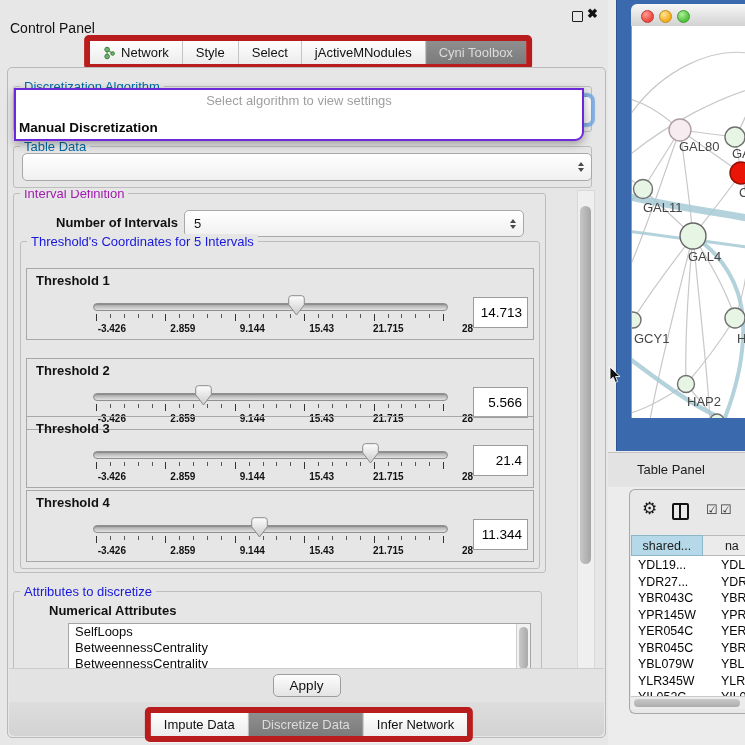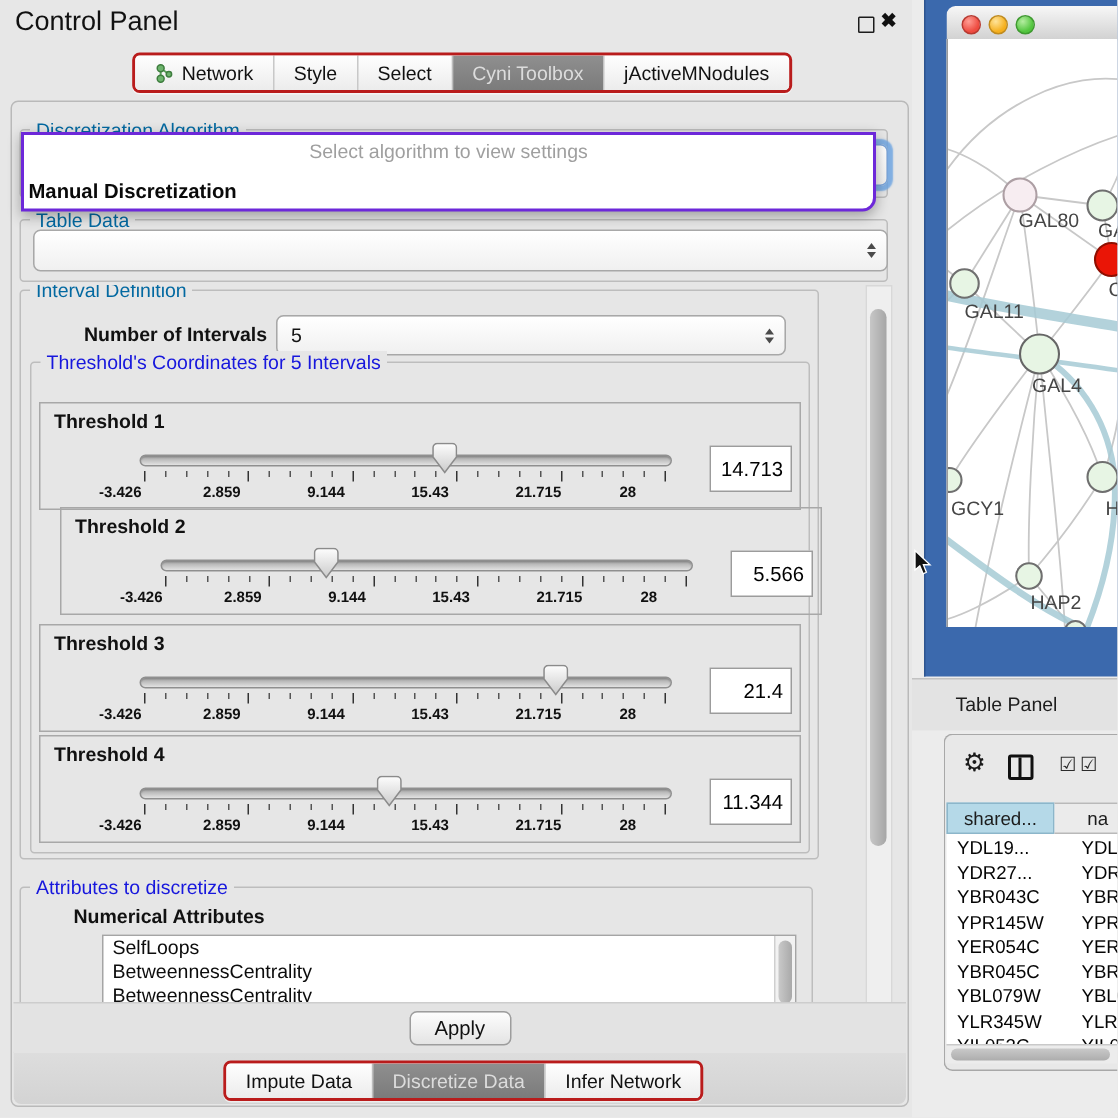--- a/index.html
+++ b/index.html
@@ -2,40 +2,40 @@
 <html><head>
 <meta charset="utf-8">
 <style>
   html,body{margin:0;padding:0;background:#ececec;}
   .page{position:relative;width:745px;height:745px;overflow:hidden;
         font-family:"Liberation Sans",sans-serif;background:#ececec;
         -webkit-font-smoothing:antialiased;}
 
   
   .cp{position:absolute;left:0;top:0;width:608px;height:745px;background:#e7e7e7;}
-  .cp-title{position:absolute;left:10px;top:4px;font-size:18px;color:#111;}
+  .cp-title{position:absolute;left:10px;top:20px;font-size:14px;color:#111;}
   .float-ic{position:absolute;left:572px;top:11px;width:9px;height:9px;border:1.5px solid #1c1c1c;border-radius:1px;}
   .close-ic{position:absolute;left:587px;top:6px;font-size:13px;font-weight:bold;color:#111;}
 
   
-  .segbar{position:absolute;display:flex;border:2px solid #b91c1c;border-radius:5px;overflow:hidden;
+  .segbar{position:absolute;display:flex;border:6px solid #b91c1c;border-radius:5px;overflow:hidden;
           box-shadow:0 1px 0 rgba(255,255,255,.6);background:#fff;}
   .seg{display:flex;align-items:center;gap:5px;padding:3px 13px;font-size:13px;color:#111;
        background:linear-gradient(#fefefe,#ececec);border-right:1px solid #bdbdbd;white-space:nowrap;}
   .seg:last-child{border-right:none;}
   .seg.sel{background:linear-gradient(#8f8f8f,#7b7b7b);color:#dcdcdc;}
   #topTabs{left:308px;top:35px;transform:translateX(-50%);height:23px;}
   #bottomTabs{left:309px;top:707px;transform:translateX(-50%);height:23px;z-index:8;}
 
   
   .outer{position:absolute;left:7px;top:67px;width:597px;height:669px;background:#e6e6e6;
          border:1px solid #b9b9b9;border-radius:5px;}
   .grp{position:absolute;border:1px solid #bdbdbd;border-radius:3px;}
   .legend{position:absolute;top:-8px;left:6px;background:#e6e6e6;padding:0 4px;font-size:13px;color:#0369a1;line-height:15px;}
-  .legend.green{color:#0369a1;}
+  .legend.green{color:#a21caf;}
   .legend.blue{color:#1717dd;}
 
   .combo{position:absolute;background:linear-gradient(#ffffff,#f0f0f0);border:1px solid #a8a8a8;
          border-radius:5px;font-size:13px;color:#141414;display:flex;align-items:center;padding-left:9px;}
   .stepper{position:absolute;right:7px;top:50%;transform:translateY(-50%);display:flex;flex-direction:column;gap:2px;}
   .stepper i{width:0;height:0;border-left:3.5px solid transparent;border-right:3.5px solid transparent;}
   .stepper .up{border-bottom:4.5px solid #4a4a4a;}
   .stepper .dn{border-top:4.5px solid #4a4a4a;}
 
   #algGroup{left:5px;top:18px;width:577px;height:44px;}
@@ -59,21 +59,21 @@
   #numCombo{left:170px;top:16px;width:329px;height:25px;}
   #thrGroup{left:6px;top:47px;width:518px;height:326px;}
 
   .thr-panel{position:absolute;left:5px;width:506px;height:70px;border:1px solid #a8a8a8;}
   .thr-name{position:absolute;left:9px;top:4px;font-size:13px;font-weight:bold;color:#111;}
   .track{position:absolute;left:66px;top:34px;width:353px;height:6px;border:1px solid #8f8f8f;border-radius:4px;
          background:linear-gradient(#a4a4a4,#e2e2e2);box-shadow:inset 0 1px 1px rgba(0,0,0,.18);}
   .handle{position:absolute;top:26px;}
   .tk{position:absolute;top:45px;width:1px;height:4px;background:#555;}
   .tk.mj{height:7px;background:#333;}
-  .tkl{position:absolute;top:54px;width:60px;text-align:left;font-size:10px;font-weight:bold;color:#111;}
+  .tkl{position:absolute;top:54px;width:60px;text-align:right;font-size:10px;font-weight:bold;color:#111;}
   .thr-val{position:absolute;left:446px;top:28px;width:48px;height:29px;line-height:29px;background:#fff;
            border:1px solid #9c9c9c;font-size:13.5px;text-align:right;padding-right:5px;color:#000;}
 
   #attrGroup{left:5px;top:401px;width:527px;height:120px;}
   #attrTitle{position:absolute;left:35px;top:11px;font-size:13px;font-weight:bold;color:#111;}
   #attrList{position:absolute;left:54px;top:31px;width:461px;height:62px;background:#fff;border:1px solid #a5a5a5;overflow:hidden;}
   .attr-item{font-size:13px;line-height:16px;padding-left:6px;color:#0c0c0c;white-space:nowrap;}
   #attrScroll{position:absolute;right:0;top:0;bottom:0;width:13px;background:#f2f2f2;border-left:1px solid #cfcfcf;}
   #attrScroll .th{position:absolute;left:1.5px;top:3px;width:9px;height:42px;border-radius:5px;
                   background:linear-gradient(90deg,#c9c9c9,#a9a9a9);}
@@ -147,25 +147,25 @@
             <circle cx="9.5" cy="7.5" r="1.8" fill="#6db46d" stroke="#3e7d3e"></circle>
           </svg>
           <span>Network</span>
         </div>
         <div class="seg">
           <span>Style</span>
         </div>
         <div class="seg">
           <span>Select</span>
         </div>
+        <div class="seg">
+          <span>jActiveMNodules</span>
+        </div>
         <div class="seg sel">
           <span>Cyni Toolbox</span>
-        </div>
-        <div class="seg">
-          <span>jActiveMNodules</span>
         </div>
       </div>
 
     <div class="outer">
 
       <div class="grp" id="algGroup">
         <span class="legend">Discretization Algorithm</span>
         <div class="combo" id="algCombo">
           <span class="stepper">
               <i class="up"></i>
@@ -241,21 +241,21 @@
                 <i class="tk" style="left:402.1px"></i>
                 <i class="tk mj" style="left:416.0px"></i>
                 <span class="tkl" style="left:39.0px">-3.426</span>
                 <span class="tkl" style="left:108.4px">2.859</span>
                 <span class="tkl" style="left:177.8px">9.144</span>
                 <span class="tkl" style="left:247.2px">15.43</span>
                 <span class="tkl" style="left:316.6px">21.715</span>
                 <span class="tkl" style="left:386.0px">28</span>
                 <div class="thr-val">14.713</div>
               </div>
-              <div class="thr-panel" style="top: 96px; margin-left: 14px;">
+              <div class="thr-panel" style="top: 116px;">
                 <div class="thr-name">Threshold 2</div>
                 <div class="track"></div>
                 <svg class="handle" style="left:168.1px" width="17" height="21" viewBox="0 0 17 21">
                   <defs>
                     <linearGradient id="hg1" x1="0" y1="0" x2="0" y2="1">
                       <stop offset="0" stop-color="#fdfdfd"></stop>
                       <stop offset="1" stop-color="#cbcbcb"></stop>
                     </linearGradient>
                   </defs>
                   <path d="M3.5,0.7 h10 a2.8,2.8 0 0 1 2.8,2.8 v6.2 l-7.8,10.3 l-7.8,-10.3 v-6.2 a2.8,2.8 0 0 1 2.8,-2.8 z" fill="url(#hg1)" stroke="#8b8b8b"></path>

